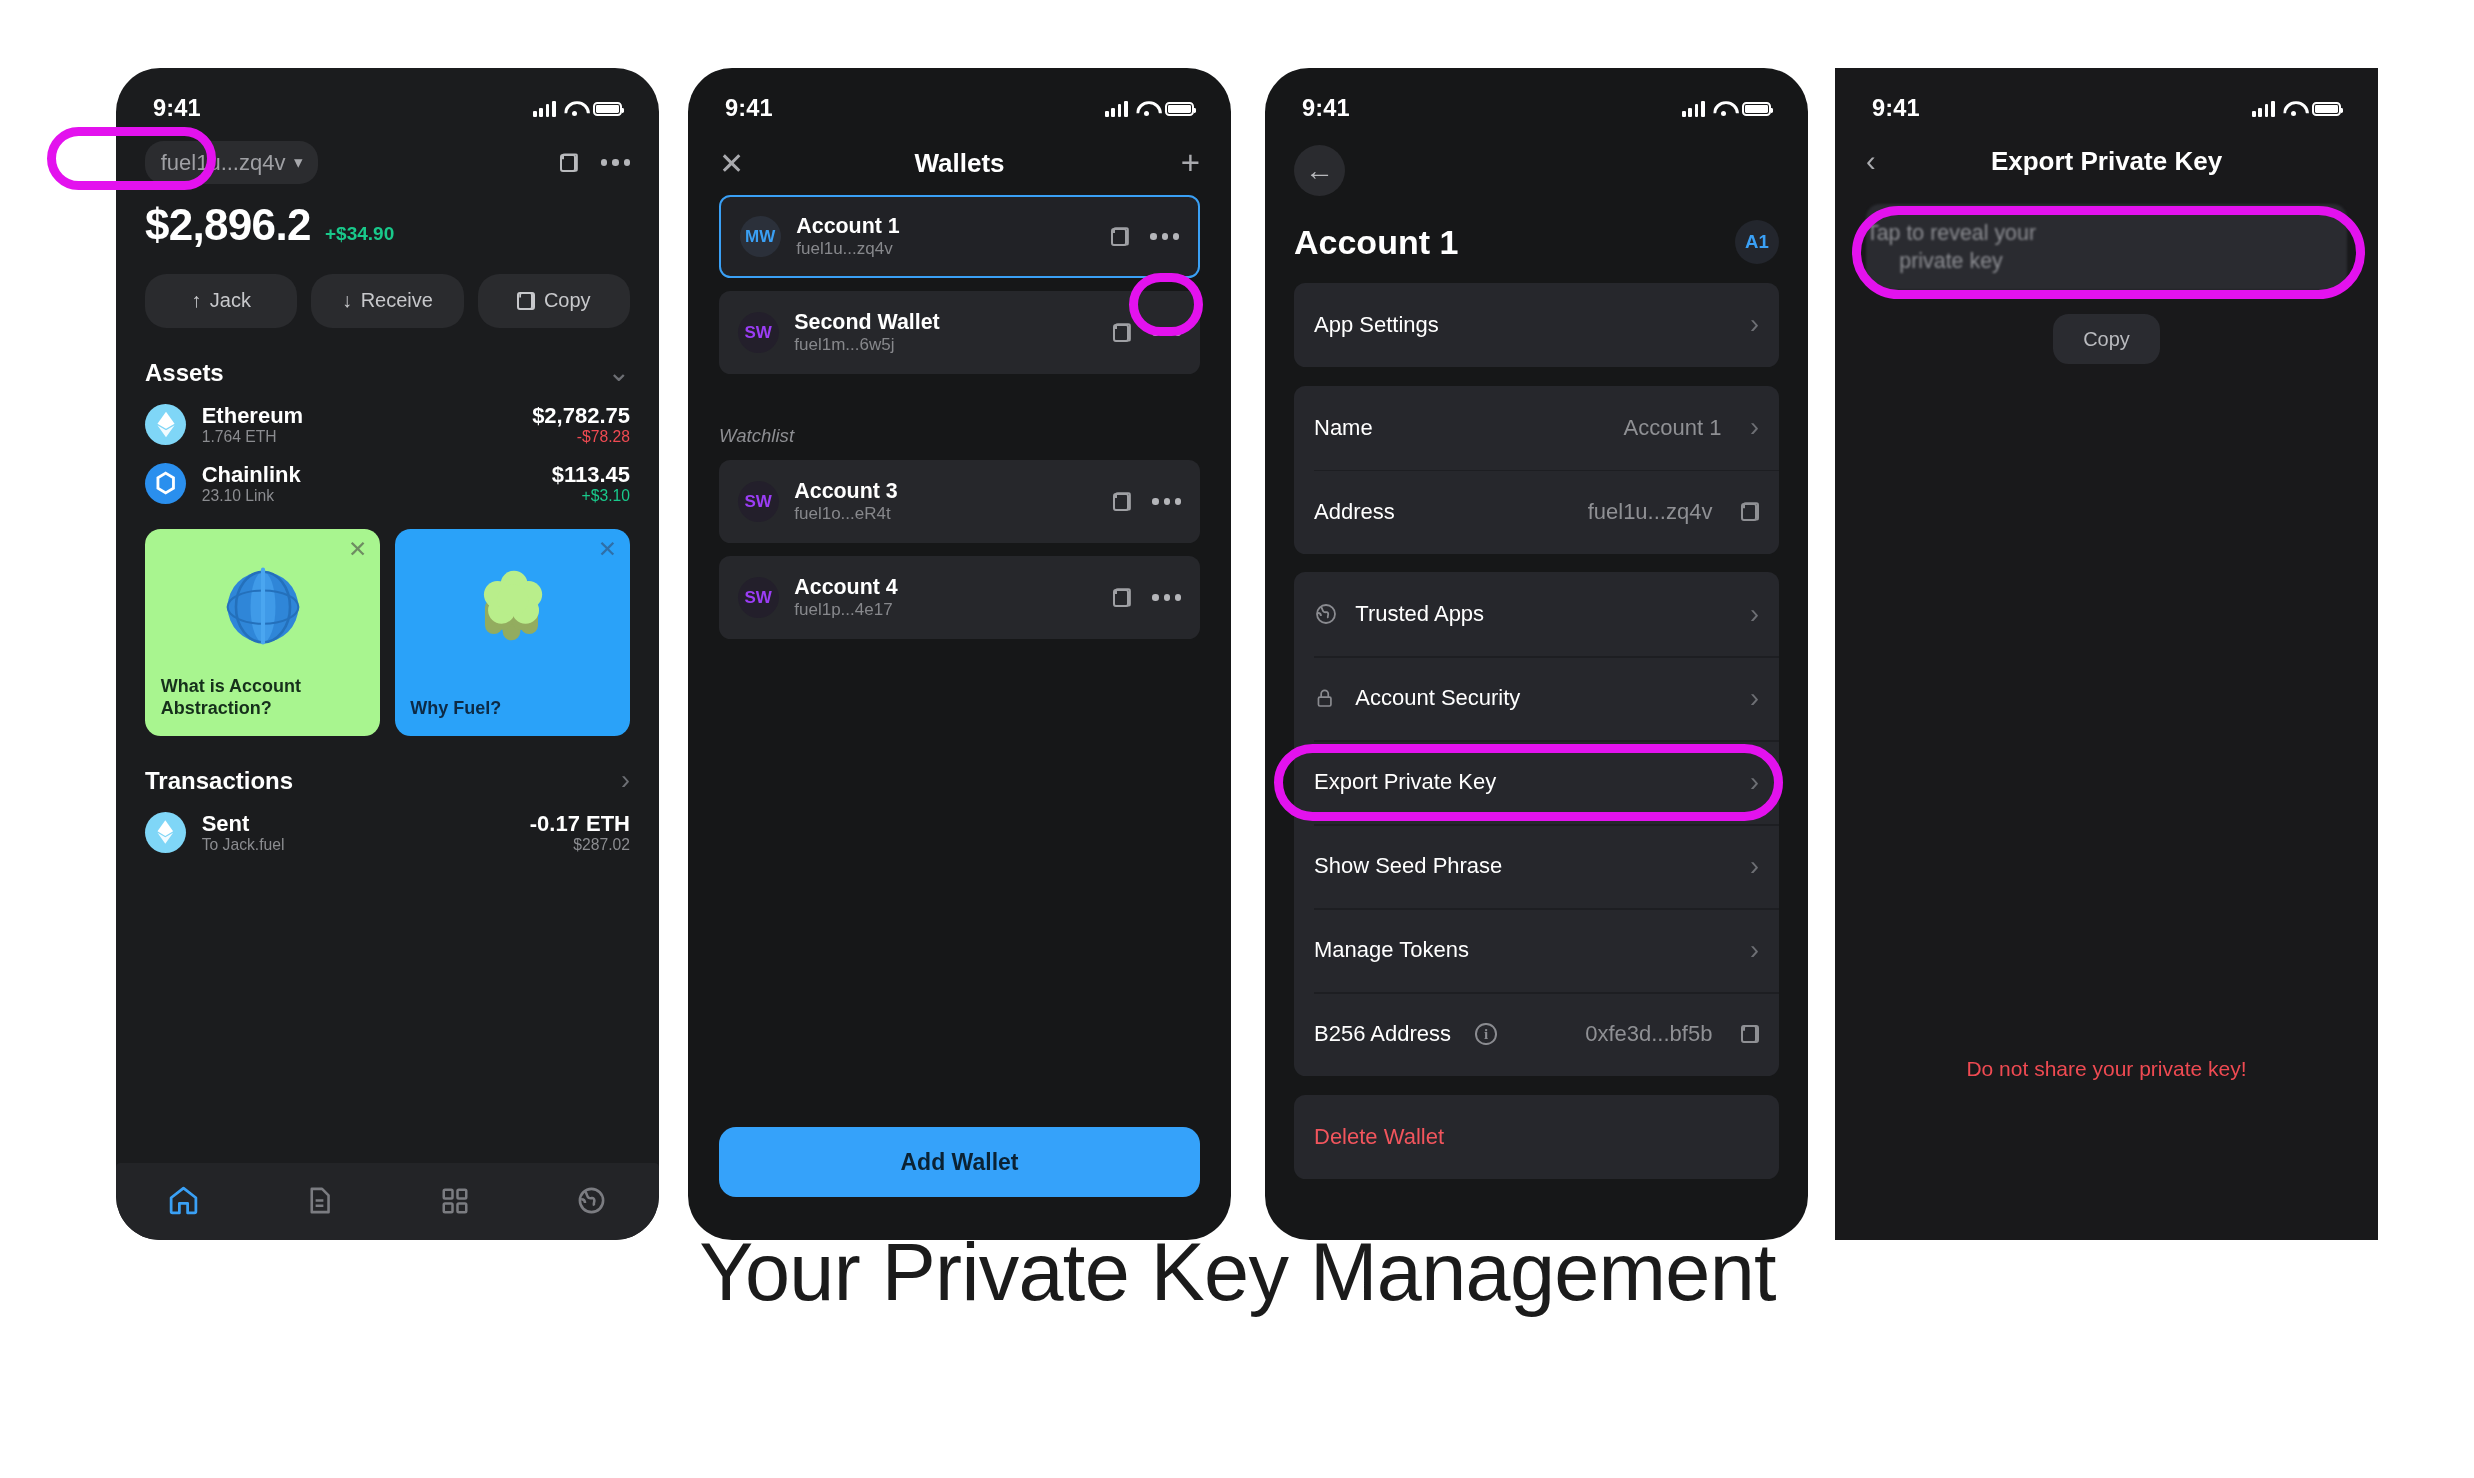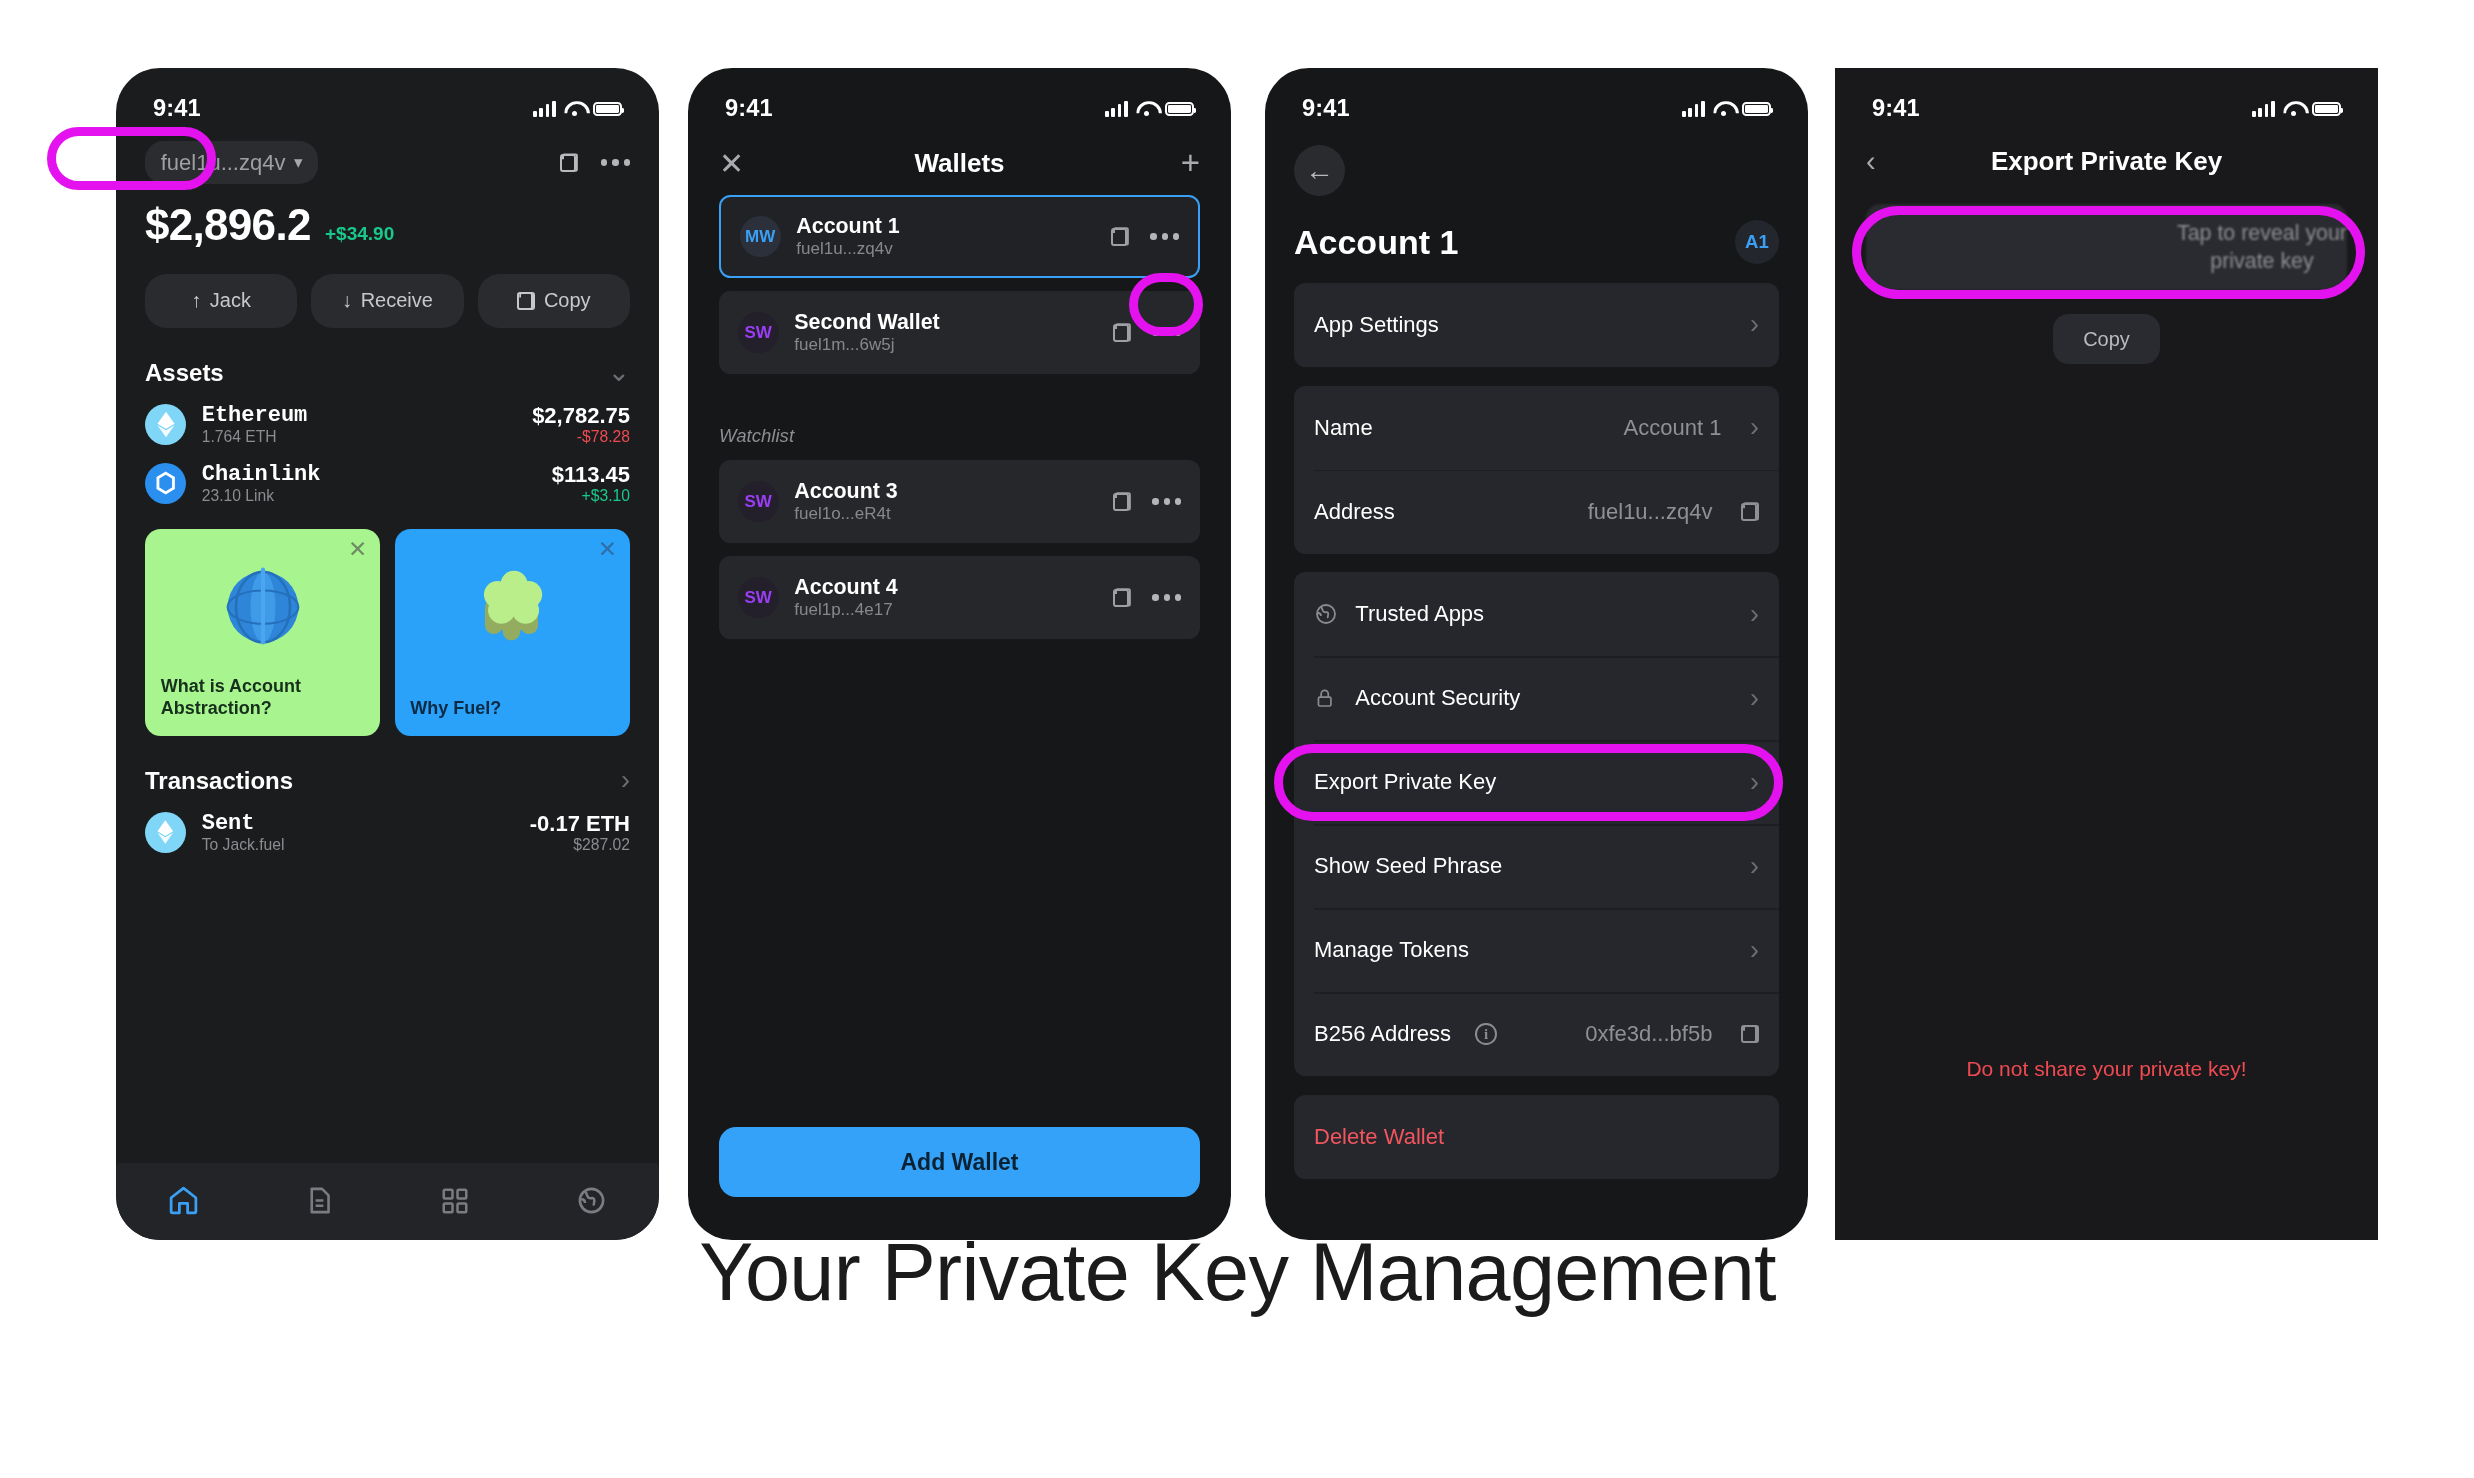--- a/index.html
+++ b/index.html
@@ -81,21 +81,21 @@
     display:flex; align-items:center; justify-content:center; gap:8.6px;
     color:#c7c8cb; font-size:20px;
   }
   .sechead{ display:flex; align-items:center; padding: 31px 29px 0 29px;}
   .sechead h3{ color:#fff; font-size:24px; font-weight:700;}
   .sechead .chev{ margin-left:auto; }
   .asset{ display:flex; align-items:center; padding: 15.7px 29px 0 29px; gap:15.7px;}
   .coin{ width:41px;height:41px;border-radius:50%; display:flex;align-items:center;justify-content:center;}
   .coin.eth{ background:#7fd6f7; }
   .coin.link{ background:#2a8fee; }
-  .asset .nm{ color:#fff; font-size:22px; font-weight:600; line-height:1.15;font-family:Liberation Mono, monospace;}
+  .asset .nm{ color:#fff; font-size:22px; font-weight:600; line-height:1.15;}
   .asset .sub{ color:#8b8c90; font-size:15.7px; }
   .asset .right{ margin-left:auto; text-align:right;}
   .asset .val{ color:#fff; font-size:22px; font-weight:600; line-height:1.15;}
   .asset .dn{ color:#ef4a52; font-size:15.7px;}
   .asset .up{ color:#19c98b; font-size:15.7px;}
   .cards{ display:flex; gap:14.3px; padding: 24px 29px 0 29px;}
   .card{ flex:1; height:207px; border-radius:15.7px; position:relative; padding:15.7px; display:flex; flex-direction:column;}
   .card.green{ background:#a8f58f; }
   .card.blue{ background:#2aa2f9; }
   .card .x{ position:absolute; right:13px; top:7.1px; font-size:23px; color:#6e8c62; }
@@ -154,21 +154,21 @@
   .prow .ico{ color:#8a8b90; width:27px; display:flex; align-items:center;}
   .infoi{ width:21.4px;height:21.4px;border:2.1px solid #8a8b90; border-radius:50%; color:#8a8b90;
     display:inline-flex; align-items:center; justify-content:center; font-size:15px; font-weight:700; font-family:"Liberation Serif",serif;}
 
   
   .p4-nav{ display:flex; align-items:center; padding: 11.4px 31px 0 31px; position:relative;}
   .p4-nav .title{ position:absolute; left:0; right:0; text-align:center; color:#fff; font-size:26px; font-weight:700;}
   .p4-nav .bk{ color:#a9aaae; font-size:29px; font-weight:300; z-index:2;}
   .revealbox{
     margin: 26px 31px 0 31px; height:86px; border-radius:14.3px; background:#2a2b30;
-    display:flex; align-items:center; justify-content:flex-end; text-align:center;
+    display:flex; align-items:center; justify-content:flex-start; text-align:center;
     color:#8d8e93; font-size:21.4px; line-height:1.35; filter: blur(0.8px);
   }
   .copybtn{
     margin: 24px auto 0 auto; width:107px; height:50px; border-radius:15.7px; background:#2a2b30;
     display:flex; align-items:center; justify-content:center; color:#b9babe; font-size:20px;
   }
   .warn{ position:absolute; left:0; right:0; top:989px; text-align:center; color:#ef4a52; font-size:21px;}
 
   
   .ring{ position:absolute; border:9.3px solid #e312ee; border-radius:714px; pointer-events:none; }

